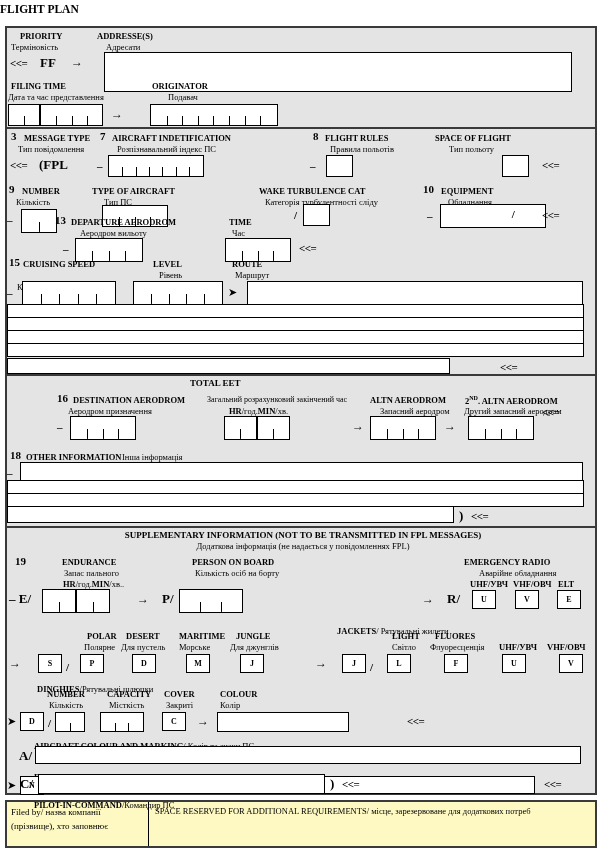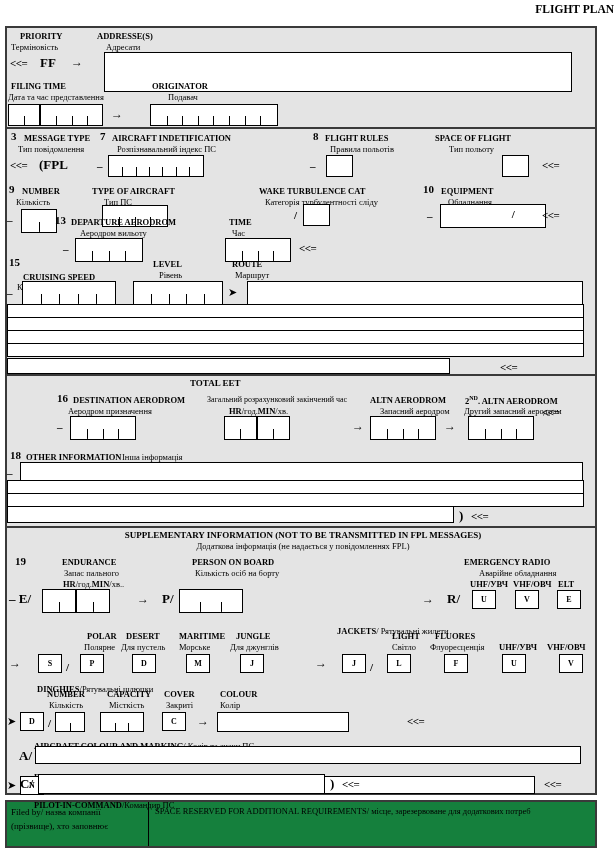--- a/index.html
+++ b/index.html
@@ -11,31 +11,31 @@
 .uk{font-size:8.5px}
 .num{font-weight:bold;font-size:11px}
 .big{font-weight:bold;font-size:13px}
 .mk{font-weight:bold;font-size:11px;letter-spacing:-.5px}
 .dash{font-weight:bold;font-size:11px;line-height:10px}
 .slash{font-weight:bold;font-size:11px}
 .arrow{font-weight:bold;font-size:12px;line-height:10px}
 .sarrow{font-size:11px;line-height:10px}
 .sup{font-size:6px;vertical-align:super;font-weight:bold}
 .gap{margin-right:0}
-.title1{position:absolute;top:3px;width:100%;text-align:right;font-weight:bold;font-size:11.5px}
+.title1{position:absolute;top:3px;width:100%;text-align:left;font-weight:bold;font-size:11.5px}
 .title2{position:absolute;top:15px;width:100%;text-align:center;font-size:9px}
 .form{position:absolute;left:5px;top:26px;width:592px;height:769px;border:2px solid #3a3a3a;background:#e4e4e4}
 .hline{position:absolute;left:-2px;width:592px;height:2px;background:#3a3a3a}
 .wbox{position:absolute;background:#fff;border:1.5px solid #000}
 .seg{position:absolute;background-color:#fff;border:1.5px solid #000;
   background-image:repeating-linear-gradient(90deg,transparent 0,transparent calc(var(--cw) - 1px),#000 calc(var(--cw) - 1px),#000 var(--cw));
   background-size:calc(100% - 3px) 45%;background-position:1px 100%;background-repeat:no-repeat}
 .lb{position:absolute;width:24px;height:19px;background:#fff;border:1.5px solid #000;
   display:flex;align-items:center;justify-content:center;font-size:8px;font-weight:bold}
-.ftable{position:absolute;left:5px;top:800px;width:592px;height:48px;border:2px solid #3a3a3a;background:#15803d;display:flex}
+.ftable{position:absolute;left:5px;top:800px;width:592px;height:48px;border:2px solid #3a3a3a;background:#fef9c3;display:flex}
 .fcell1{width:142px;border-right:1.5px solid #000;padding:3px 4px;font-size:9px;line-height:1.6}
 .fcell2{flex:1;padding:4px 6px;font-size:8.5px}
 </style>
 </head>
 <body>
 
 <div class="page">
 
   <div class="title1">FLIGHT PLAN</div>
 
@@ -114,21 +114,21 @@
     <span class="abs en" style="left:64px;top:189px">DEPARTURE AERODROM</span>
     <span class="abs uk" style="left:73px;top:200px">Аеродром вильоту</span>
     <span class="abs en" style="left:222px;top:189px">TIME</span>
     <span class="abs uk" style="left:225px;top:200px">Час</span>
     <span class="abs dash" style="left:56px;top:216px">–</span>
     <div class="seg" style="left:68px;top:210px;width:68px;height:24px;--cw:16.3px"></div>
     <div class="seg" style="left:218px;top:210px;width:66px;height:24px;--cw:15.8px"></div>
     <span class="abs mk" style="left:292px;top:214px">&lt;&lt;=</span>
 
     <span class="abs num" style="left:2px;top:228px">15</span>
-    <span class="abs en" style="left:16px;top:244px">CRUISING SPEED</span>
+    <span class="abs en" style="left:16px;top:231px">CRUISING SPEED</span>
     <span class="abs uk" style="left:10px;top:254px">Крейсерська швидкість</span>
     <span class="abs en" style="left:146px;top:231px">LEVEL</span>
     <span class="abs uk" style="left:152px;top:242px">Рівень</span>
     <span class="abs en" style="left:225px;top:231px">ROUTE</span>
     <span class="abs uk" style="left:228px;top:242px">Маршрут</span>
 
     <span class="abs dash" style="left:0px;top:260px">–</span>
     <div class="seg" style="left:15px;top:253px;width:94px;height:24px;--cw:18.2px"></div>
     <div class="seg" style="left:126px;top:253px;width:90px;height:24px;--cw:17.4px"></div>
     <span class="abs sarrow" style="left:221px;top:259px">➤</span>

